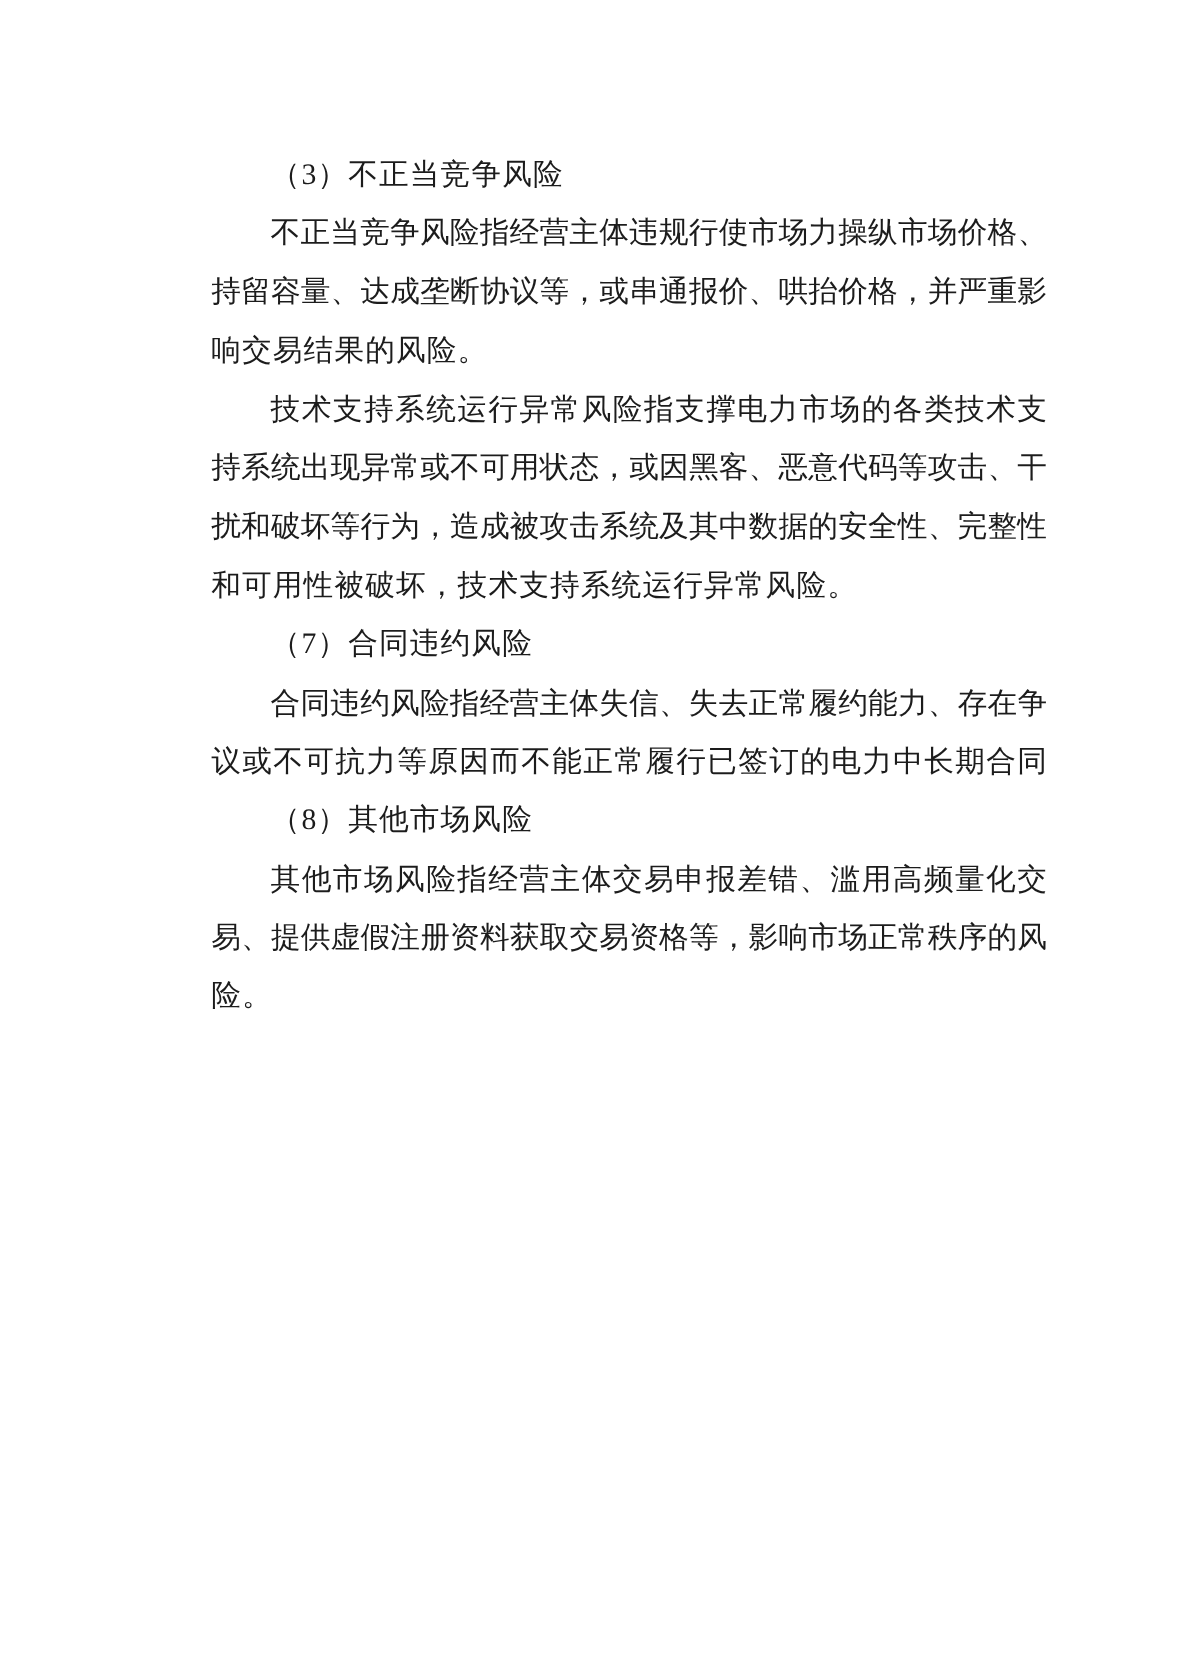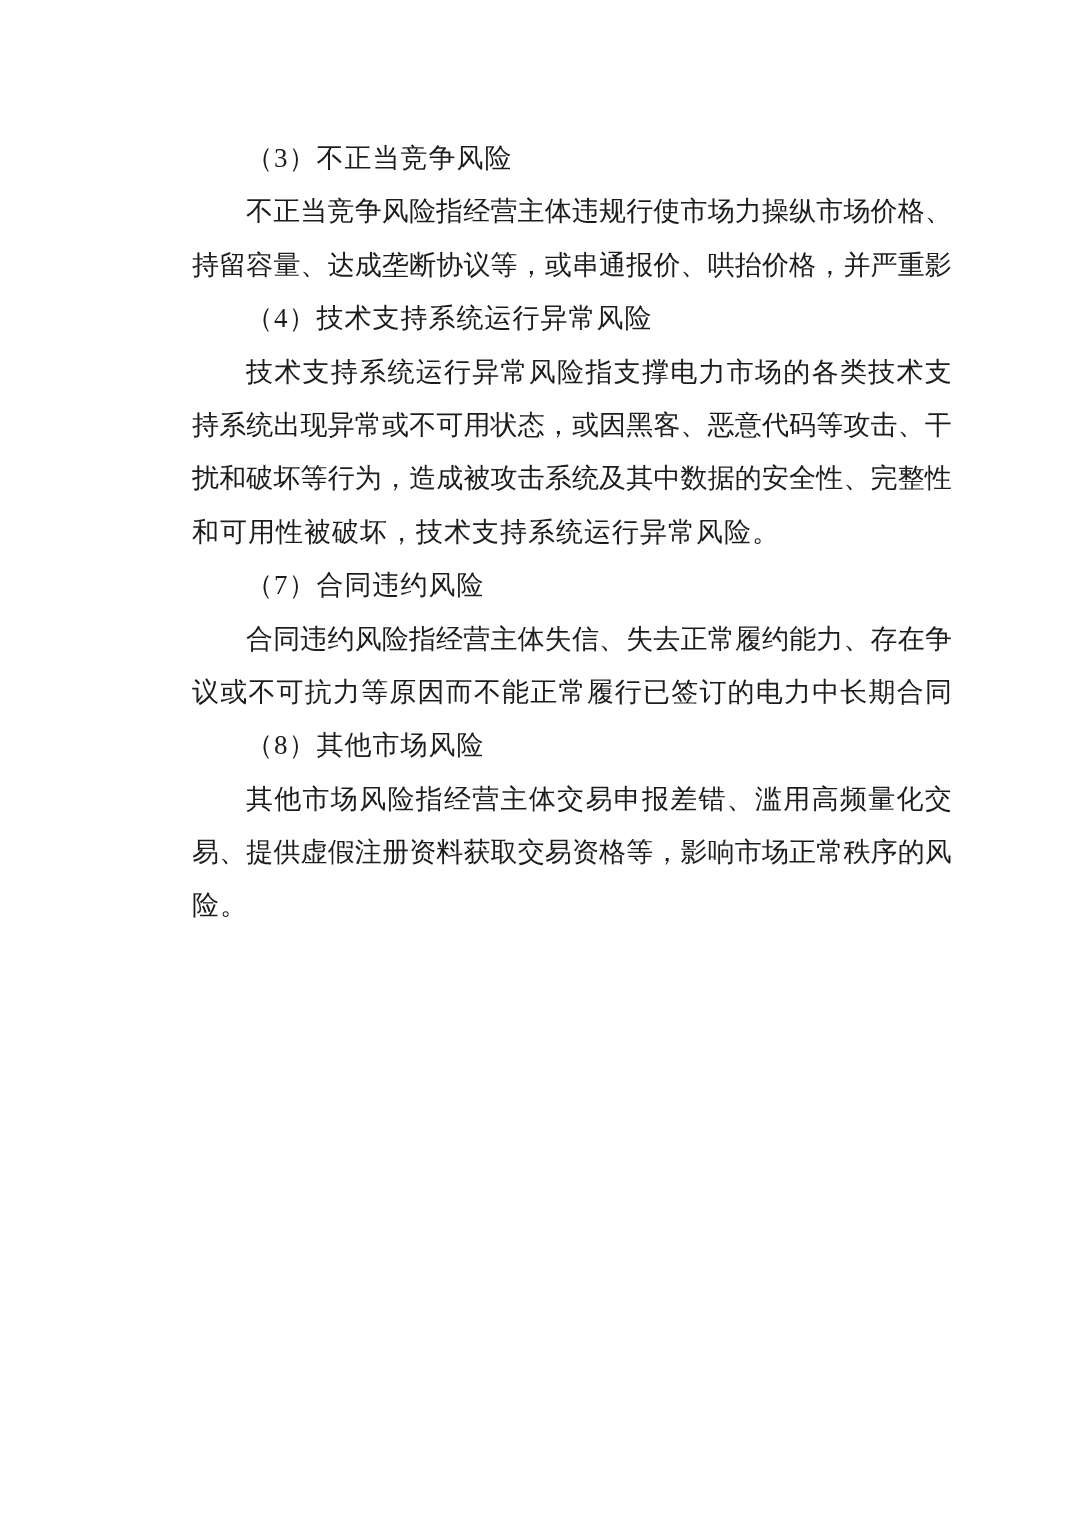--- a/index.html
+++ b/index.html
@@ -101,21 +101,21 @@
         <span>哄</span>
         <span>抬</span>
         <span>价</span>
         <span>格</span>
         <span>，</span>
         <span>并</span>
         <span>严</span>
         <span>重</span>
         <span>影</span>
       </div>
-      <div class="line indent heading">（4）技术支持系统运行异常风险</div>
+      <div class="line">响交易结果的风险。</div>
       <div class="line indent justify">
         <span>技</span>
         <span>术</span>
         <span>支</span>
         <span>持</span>
         <span>系</span>
         <span>统</span>
         <span>运</span>
         <span>行</span>
         <span>异</span>

